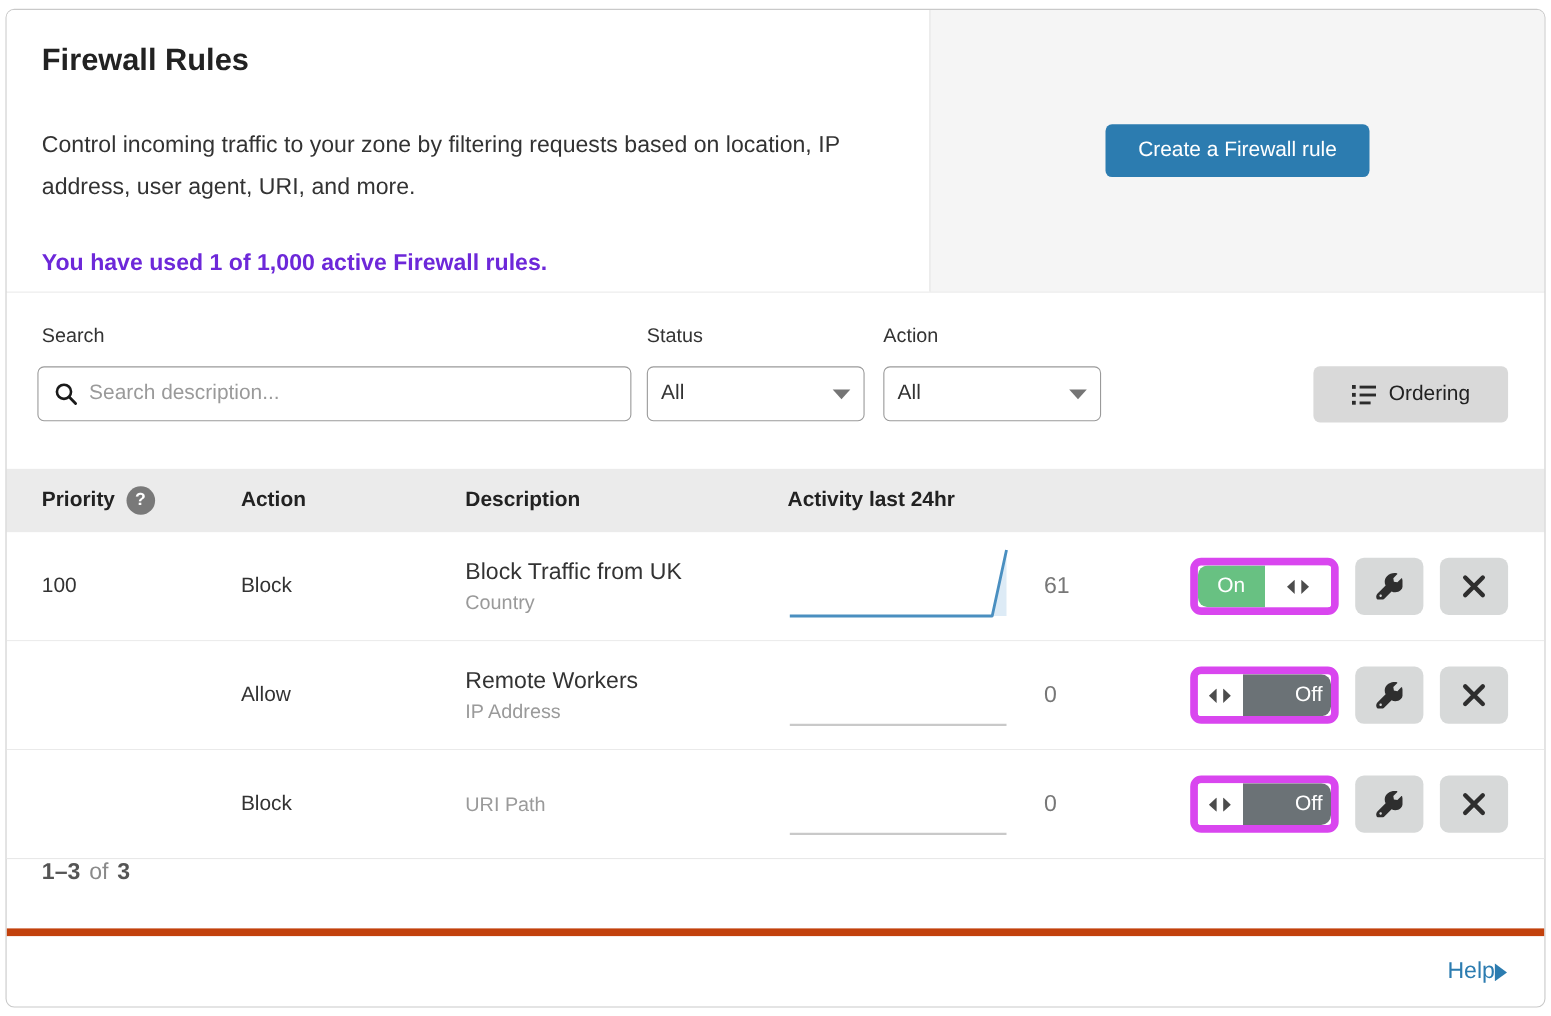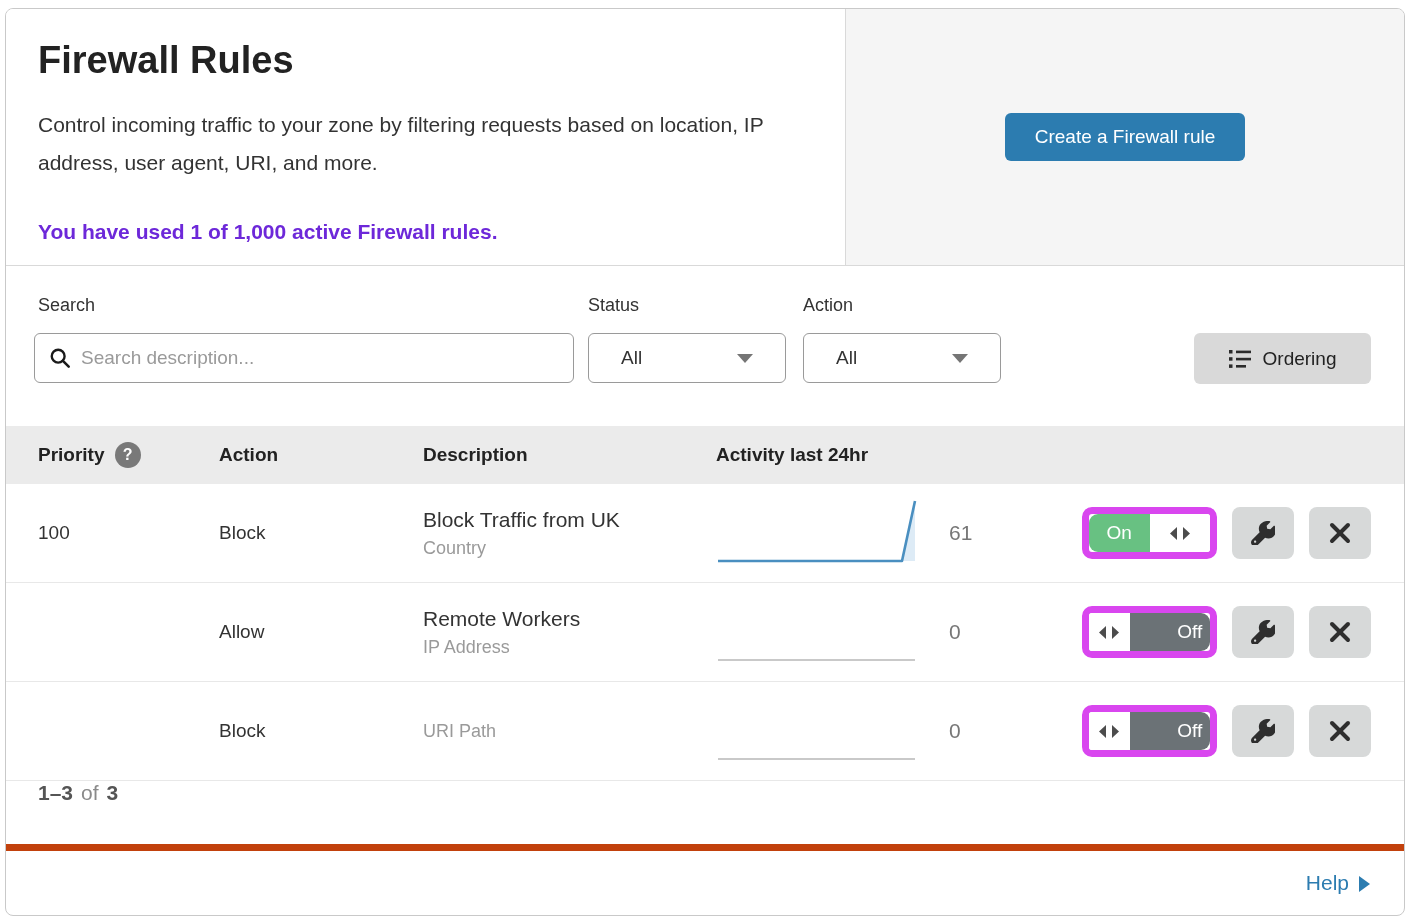--- a/index.html
+++ b/index.html
@@ -9,21 +9,21 @@
   .card {
     position: absolute; left: 5px; top: 8px; width: 1400px; height: 908px;
     background: #fff; border: 1px solid #c9c9c9; border-radius: 8px; overflow: hidden;
   }
 
   
   .top { display: flex; height: 257px; border-bottom: 1px solid #d9d9d9; }
   .top-left { width: 840px; border-right: 1px solid #d9d9d9; padding: 30px 40px 0 32px; background: #fff; }
   .top-right { flex: 1; background: #f5f5f5; display: flex; align-items: center; justify-content: center; }
 
-  .page-title { font-size: 38px; font-weight: bold; color: #222; margin-bottom: 24px; }
+  .page-title { font-size: 28px; font-weight: bold; color: #222; margin-bottom: 42px; }
   .page-desc { font-size: 21px; line-height: 38px; color: #333; width: 770px; margin-bottom: 38px; }
   .usage-note { font-size: 21px; font-weight: bold; color: #6d28d9; }
 
   .create-btn {
     background: #2c7cb0; color: #fff; border: none; border-radius: 6px;
     height: 48px; padding: 0 30px; font-size: 19px; cursor: pointer;
     font-family: inherit;
   }
 
   
@@ -40,21 +40,21 @@
   }
   .search-box input {
     border: none; outline: none; flex: 1; font-size: 19px; margin-left: 10px;
     font-family: inherit; color: #333; background: transparent;
   }
   .search-box input::placeholder { color: #9a9a9a; }
 
   .select-box {
     position: absolute; top: 67px; width: 198px; height: 50px;
     border: 1px solid #9a9a9a; border-radius: 6px; background: #fff;
-    display: flex; align-items: center; padding: 0 32px; font-size: 19px; cursor: pointer;
+    display: flex; align-items: center; padding: 0 12px; font-size: 19px; cursor: pointer;
   }
   .sel-status { left: 582px; }
   .sel-action { left: 797px; }
   .caret {
     margin-left: auto; width: 0; height: 0;
     border-left: 8px solid transparent; border-right: 8px solid transparent;
     border-top: 9px solid #757575;
   }
 
   .ordering-btn {
@@ -110,21 +110,21 @@
 
   
   .pager { height: 70px; display: flex; align-items: flex-start; padding: 0 32px;
     border-bottom: 7px solid #c2410c; font-size: 21px; }
   .pager .b { font-weight: bold; color: #555; }
   .pager .sep { color: #8a8a8a; margin: 0 8px; }
 
   .help-row { height: 64px; display: flex; align-items: center; justify-content: flex-end;
     padding: 0 34px; }
   .help-link { color: #2c7cb0; font-size: 21px; display: flex; align-items: center;
-    gap: 10px; cursor: pointer; text-decoration: none; }
+    cursor: pointer; text-decoration: none; }
   .help-arrow { width: 0; height: 0; border-top: 8px solid transparent;
     border-bottom: 8px solid transparent; border-left: 11px solid #2c7cb0; margin-top: 2px; }
 </style>
 </head>
 <body>
 
 <div class="card">
 
   <div class="top">
     <div class="top-left">

